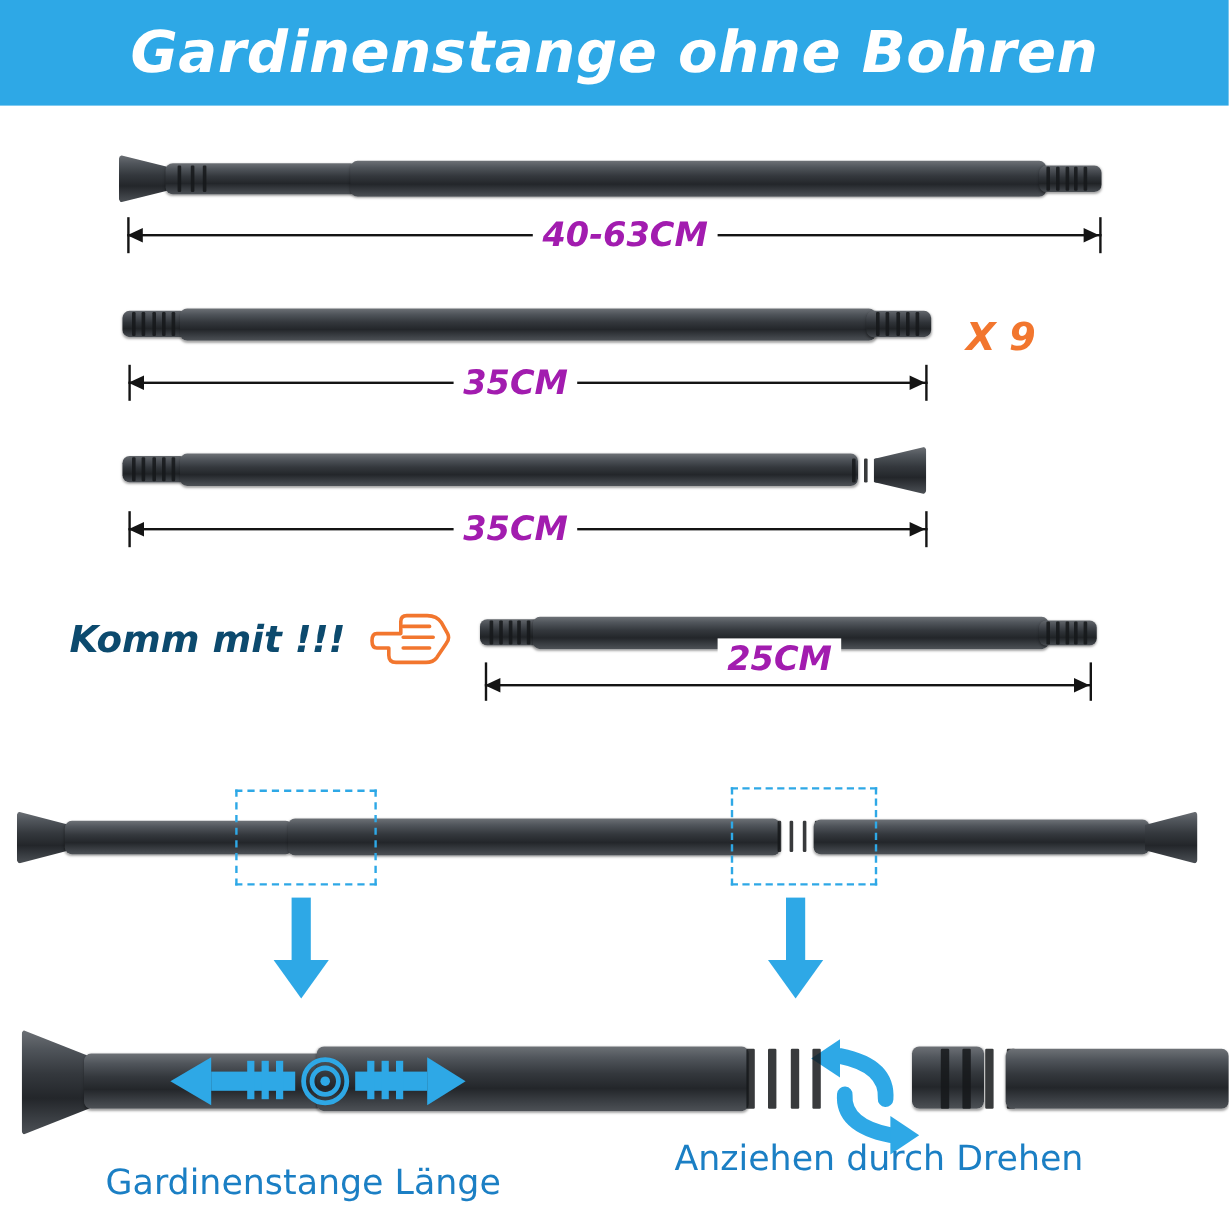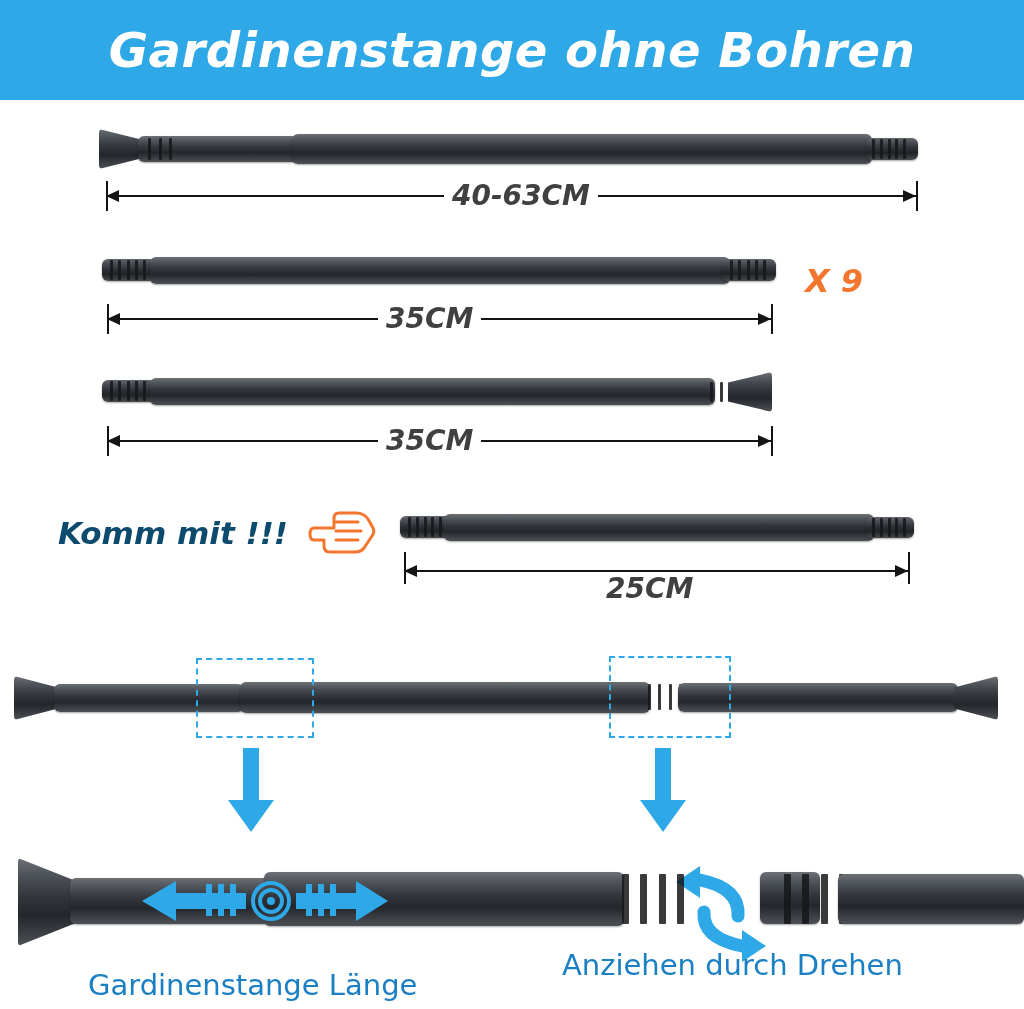--- a/index.html
+++ b/index.html
@@ -20,21 +20,21 @@
     width: 1024px;
     height: 1009px;
   }
 
   
   .header {
     position: absolute;
     left: 0;
     top: 0;
     width: 1024px;
-    height: 100px;
+    height: 88px;
     background: #2ea8e6;
     display: flex;
     align-items: center;
     justify-content: center;
   }
   .header-title {
     color: #ffffff;
     font-size: 48px;
     font-weight: bold;
     font-style: italic;
@@ -117,21 +117,21 @@
     width: 0;
     height: 0;
     border-top: 6px solid transparent;
     border-bottom: 6px solid transparent;
   }
   .arrow-l { border-right: 13px solid #141414; }
   .arrow-r { border-left: 13px solid #141414; }
 
   .dim-label {
     position: absolute;
-    color: #404040;
+    color: #a21caf;
     font-size: 28px;
     font-weight: bold;
     font-style: italic;
     background: #ffffff;
     padding: 0 8px;
     font-family: "DejaVu Sans", sans-serif;
     white-space: nowrap;
   }
 
   
@@ -299,21 +299,21 @@
         <i></i>
         <i></i>
         <i></i>
     </div>
 
     <div class="dim-tick" style="left:404px; top:552px; height:32px;"></div>
     <div class="dim-tick" style="left:908px; top:552px; height:32px;"></div>
     <div class="dimline" style="left:404px; top:570px; width:506px;"></div>
     <div class="arrow-l" style="left:404px; top:565px;"></div>
     <div class="arrow-r" style="left:895px; top:565px;"></div>
-    <div class="dim-label" style="left:598px; top:572px;">25CM</div>
+    <div class="dim-label" style="left:598px; top:532px;">25CM</div>
   </div>
 
   <div>
     <div class="cap cap-left" style="left:14px; top:676px; width:44px; height:44px;"></div>
     <div class="rod" style="left:54px; top:684px; width:190px; height:28px;"></div>
     <div class="rod" style="left:240px; top:682px; width:410px; height:31px;"></div>
     <div class="ribs" style="left:648px; top:684px; width:34px; height:26px;">
       <i></i>
         <i></i>
         <i></i>

